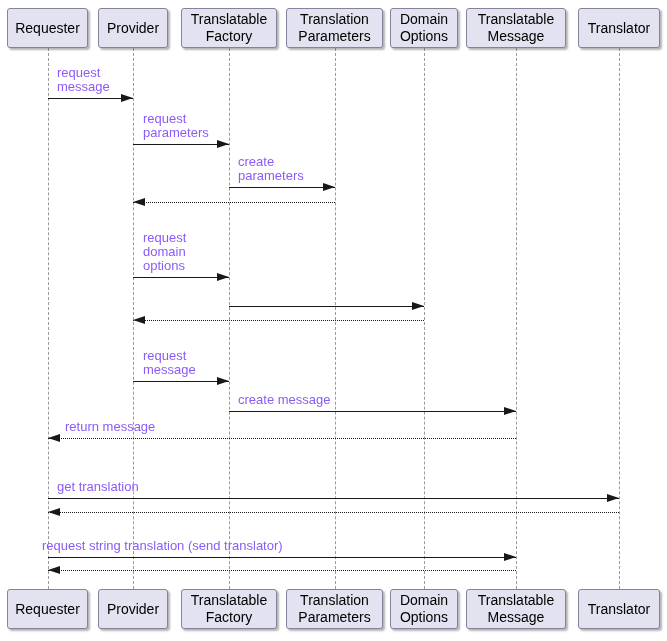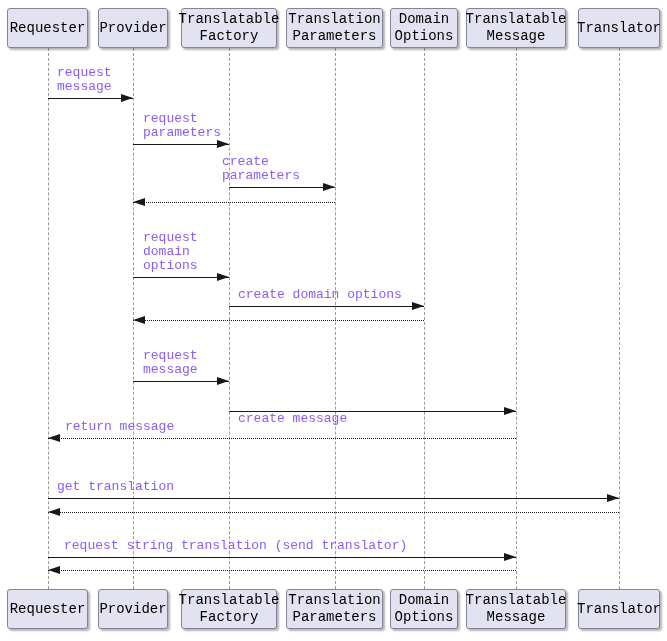--- a/index.html
+++ b/index.html
@@ -1,21 +1,21 @@
 <!DOCTYPE html>
 <html><head>
 <meta charset="utf-8">
 <style>
   html, body { margin: 0; padding: 0; background: #ffffff; }
   #stage {
     position: relative;
     width: 667px;
     height: 641px;
     background: #ffffff;
-    font-family: Liberation Mono, monospace;
+    font-family: Liberation Sans, sans-serif;
     overflow: hidden;
   }
   .pbox {
     position: absolute;
     height: 40px;
     background: #E2E2F0;
     border: 1px solid #83839b;
     border-radius: 3px;
     box-shadow: 2px 2px 2px rgba(90,90,90,0.45);
     display: flex;
@@ -101,47 +101,46 @@
     <div class="msg-line-solid" style="left: 47.5px; width: 85.5px; top: 98px;"></div>
     <div class="arrowhead right" style="top: 94px; left: 121px;"></div>
     <div class="msg-label" style="left: 57px; top: 66px;">request
 message</div>
     <div class="msg-line-solid" style="left: 133px; width: 96px; top: 144px;"></div>
     <div class="arrowhead right" style="top: 140px; left: 217px;"></div>
     <div class="msg-label" style="left: 143px; top: 112px;">request
 parameters</div>
     <div class="msg-line-solid" style="left: 229px; width: 105.5px; top: 187px;"></div>
     <div class="arrowhead right" style="top: 183px; left: 322.5px;"></div>
-    <div class="msg-label" style="left: 222px; top: 155px;">create
+    <div class="msg-label" style="left: 238px; top: 155px;">create
 parameters</div>
     <div class="msg-line-dashed" style="left: 133px; width: 201.5px; top: 202px;"></div>
     <div class="arrowhead left" style="top: 198px; left: 133px;"></div>
     <div class="msg-line-solid" style="left: 133px; width: 96px; top: 277px;"></div>
     <div class="arrowhead right" style="top: 273px; left: 217px;"></div>
     <div class="msg-label" style="left: 143px; top: 231px;">request
 domain
 options</div>
     <div class="msg-line-solid" style="left: 229px; width: 195px; top: 306px;"></div>
     <div class="arrowhead right" style="top: 302px; left: 412px;"></div>
-    <div class="msg-label" style="left: 238px; top: 288px;">create domain options</div>
     <div class="msg-line-dashed" style="left: 133px; width: 291px; top: 320px;"></div>
     <div class="arrowhead left" style="top: 316px; left: 133px;"></div>
     <div class="msg-line-solid" style="left: 133px; width: 96px; top: 381px;"></div>
     <div class="arrowhead right" style="top: 377px; left: 217px;"></div>
     <div class="msg-label" style="left: 143px; top: 349px;">request
 message</div>
     <div class="msg-line-solid" style="left: 229px; width: 287px; top: 411px;"></div>
     <div class="arrowhead right" style="top: 407px; left: 504px;"></div>
-    <div class="msg-label" style="left: 238px; top: 412px;">create message</div>
+    <div class="msg-label" style="left: 238px; top: 393px;">create message</div>
     <div class="msg-line-dashed" style="left: 47.5px; width: 468.5px; top: 438px;"></div>
     <div class="arrowhead left" style="top: 434px; left: 47.5px;"></div>
     <div class="msg-label" style="left: 65px; top: 420px;">return message</div>
     <div class="msg-line-solid" style="left: 47.5px; width: 571.5px; top: 498px;"></div>
     <div class="arrowhead right" style="top: 494px; left: 607px;"></div>
     <div class="msg-label" style="left: 57px; top: 480px;">get translation</div>
     <div class="msg-line-dashed" style="left: 47.5px; width: 571.5px; top: 512px;"></div>
     <div class="arrowhead left" style="top: 508px; left: 47.5px;"></div>
     <div class="msg-line-solid" style="left: 47.5px; width: 468.5px; top: 557px;"></div>
     <div class="arrowhead right" style="top: 553px; left: 504px;"></div>
-    <div class="msg-label" style="left: 64px; top: 539px;">request string translation (send translator)</div>
+    <div class="msg-label" style="left: 42px; top: 539px;">request string translation (send translator)</div>
     <div class="msg-line-dashed" style="left: 47.5px; width: 468.5px; top: 570px;"></div>
     <div class="arrowhead left" style="top: 566px; left: 47.5px;"></div>
   </div>
 
 </body></html>

